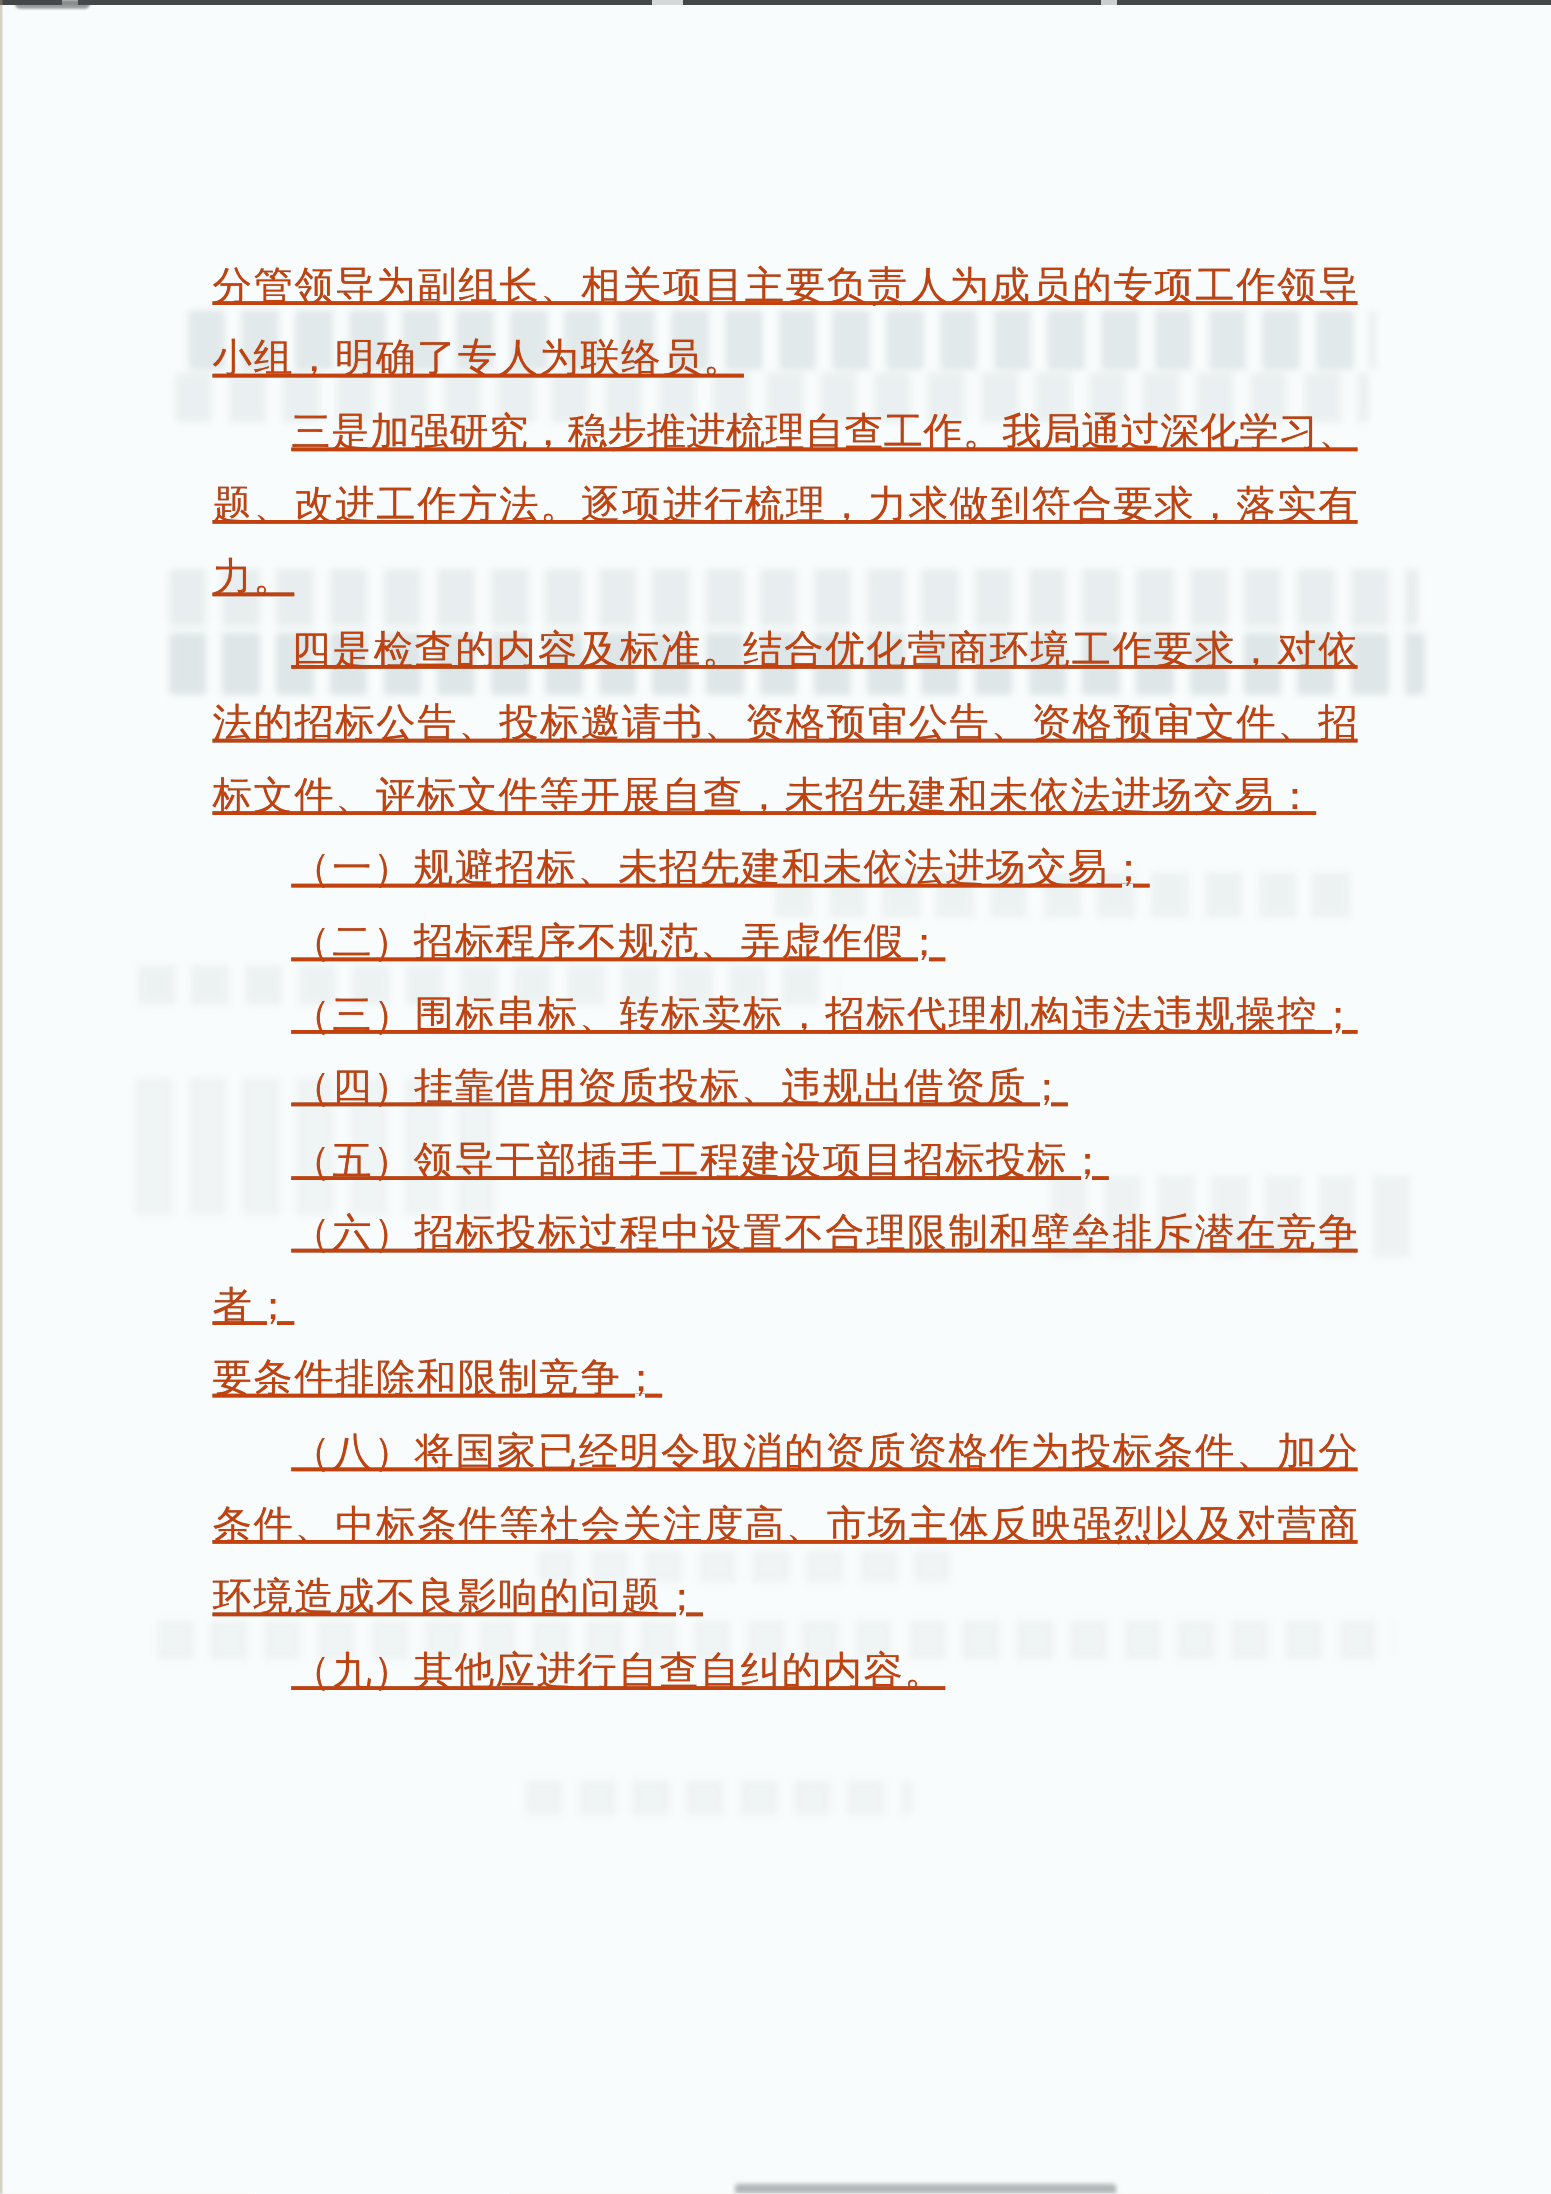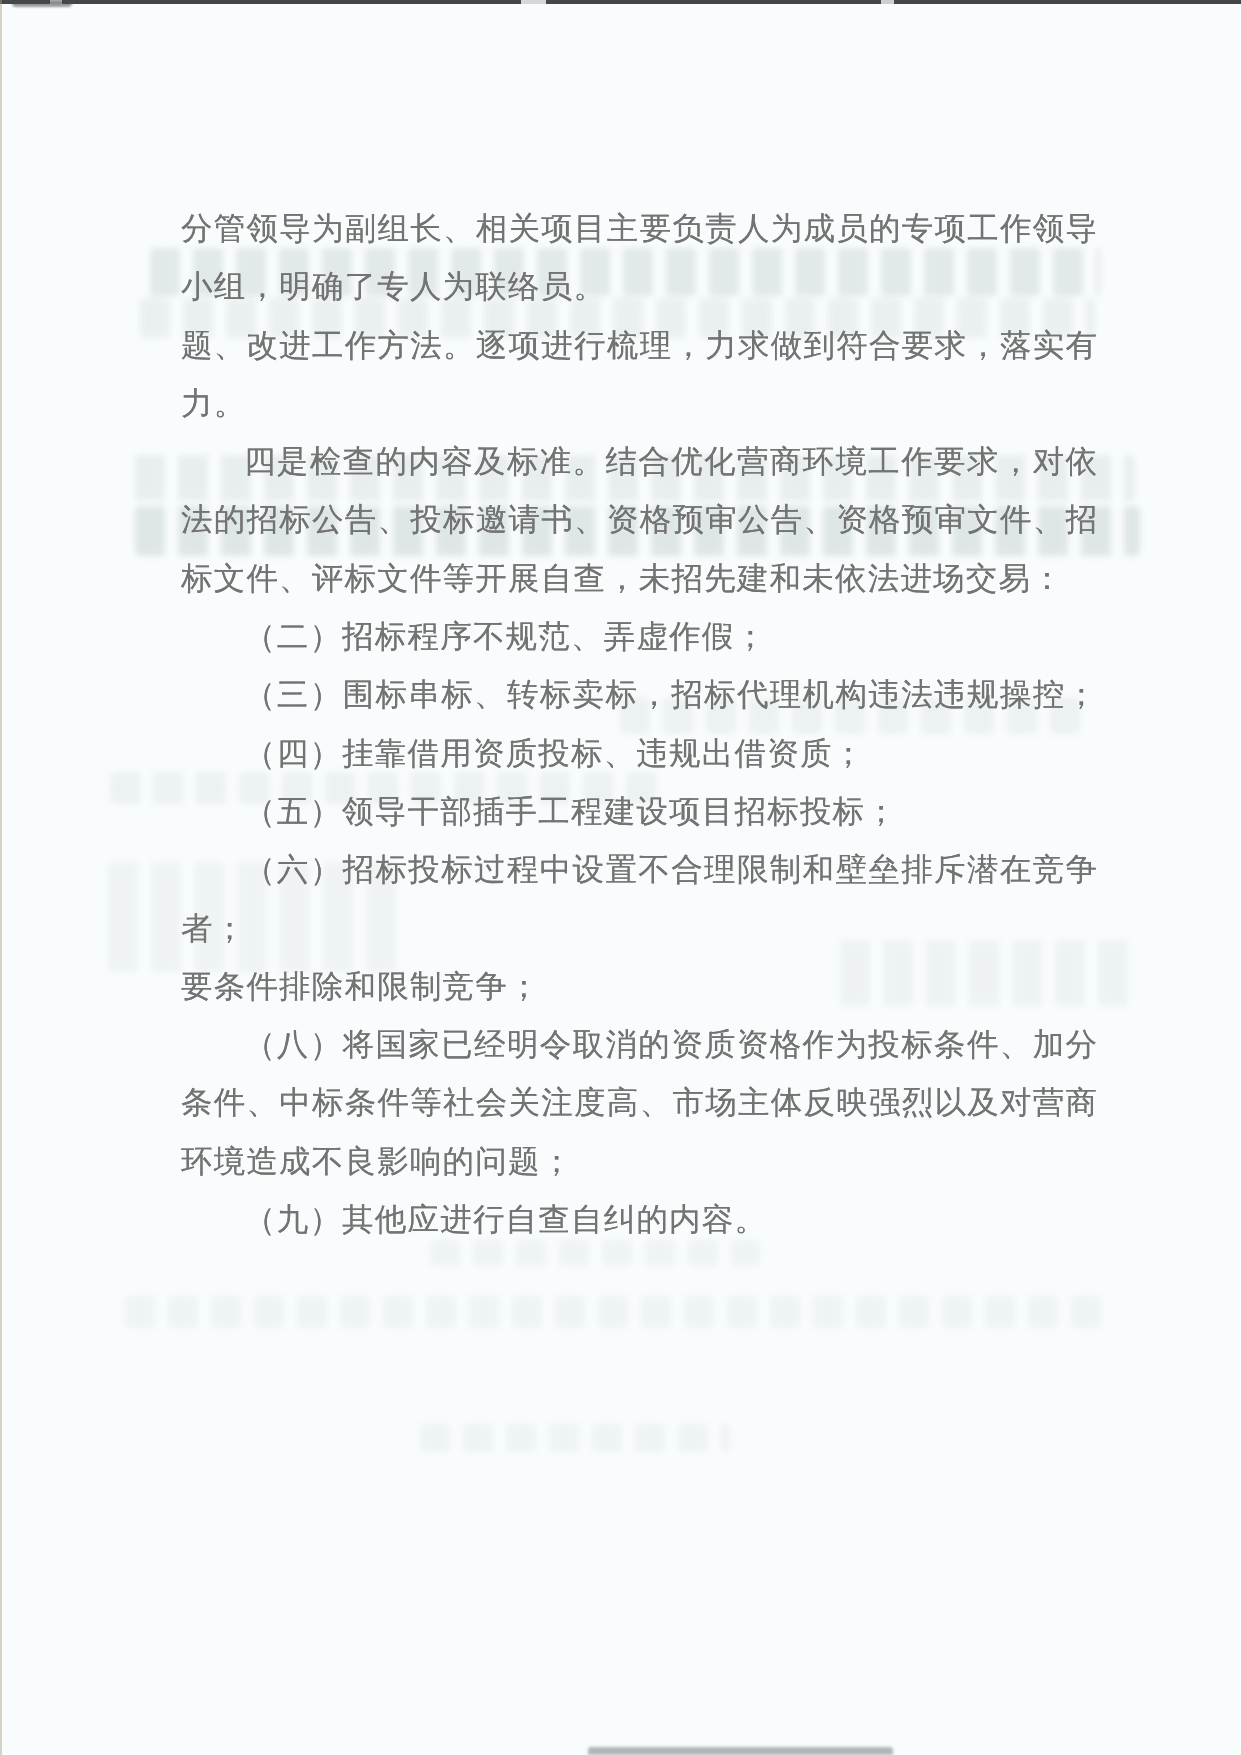--- a/index.html
+++ b/index.html
@@ -29,22 +29,23 @@
     position:absolute;top:0;left:12px;width:60px;height:7px;
     background:#454a4c;opacity:.55;filter:blur(1px);
     border-radius:0 0 4px 4px;
   }
   .left-edge{
     position:absolute;top:0;left:0;width:2px;height:1755px;
     background:rgba(168,158,132,.45);
   }
   
   .doc{
-    position:absolute;left:181px;top:200px;width:916px;
-    color:#737373;
+    position:absolute;left:170px;top:200px;width:916px;
+    color:#c2410c;
+    text-decoration:underline;
   }
   .line{
     height:58.3px;line-height:58.3px;
     font-size:31.5px;
     letter-spacing:1.2px;
     white-space:nowrap;
     text-shadow:0 0 .6px rgba(43,43,43,.55);
   }
   .line.indent{padding-left:63px;}
   .line.justify{
@@ -100,25 +101,27 @@
   <div class="ghost g6"></div>
   <div class="ghost g7"></div>
   <div class="ghost g8"></div>
   <div class="ghost g9"></div>
   <div class="ghost g10"></div>
   <div class="ghost g11"></div>
 
   <div class="doc" id="doc-body">
       <div class="line justify">分管领导为副组长、相关项目主要负责人为成员的专项工作领导</div>
       <div class="line">小组，明确了专人为联络员。</div>
+      <div class="line indent justify">三是加强研究，稳步推进梳理自查工作。我局通过深化学习、</div>
       <div class="line justify">题、改进工作方法。逐项进行梳理，力求做到符合要求，落实有</div>
       <div class="line">力。</div>
       <div class="line indent justify">四是检查的内容及标准。结合优化营商环境工作要求，对依</div>
       <div class="line justify">法的招标公告、投标邀请书、资格预审公告、资格预审文件、招</div>
       <div class="line">标文件、评标文件等开展自查，未招先建和未依法进场交易：</div>
+      <div class="line indent">（一）规避招标、未招先建和未依法进场交易；</div>
       <div class="line indent">（二）招标程序不规范、弄虚作假；</div>
       <div class="line indent justify">（三）围标串标、转标卖标，招标代理机构违法违规操控；</div>
       <div class="line indent">（四）挂靠借用资质投标、违规出借资质；</div>
       <div class="line indent">（五）领导干部插手工程建设项目招标投标；</div>
       <div class="line indent justify">（六）招标投标过程中设置不合理限制和壁垒排斥潜在竞争</div>
       <div class="line">者；</div>
       <div class="line">要条件排除和限制竞争；</div>
       <div class="line indent justify">（八）将国家已经明令取消的资质资格作为投标条件、加分</div>
       <div class="line justify">条件、中标条件等社会关注度高、市场主体反映强烈以及对营商</div>
       <div class="line">环境造成不良影响的问题；</div>

